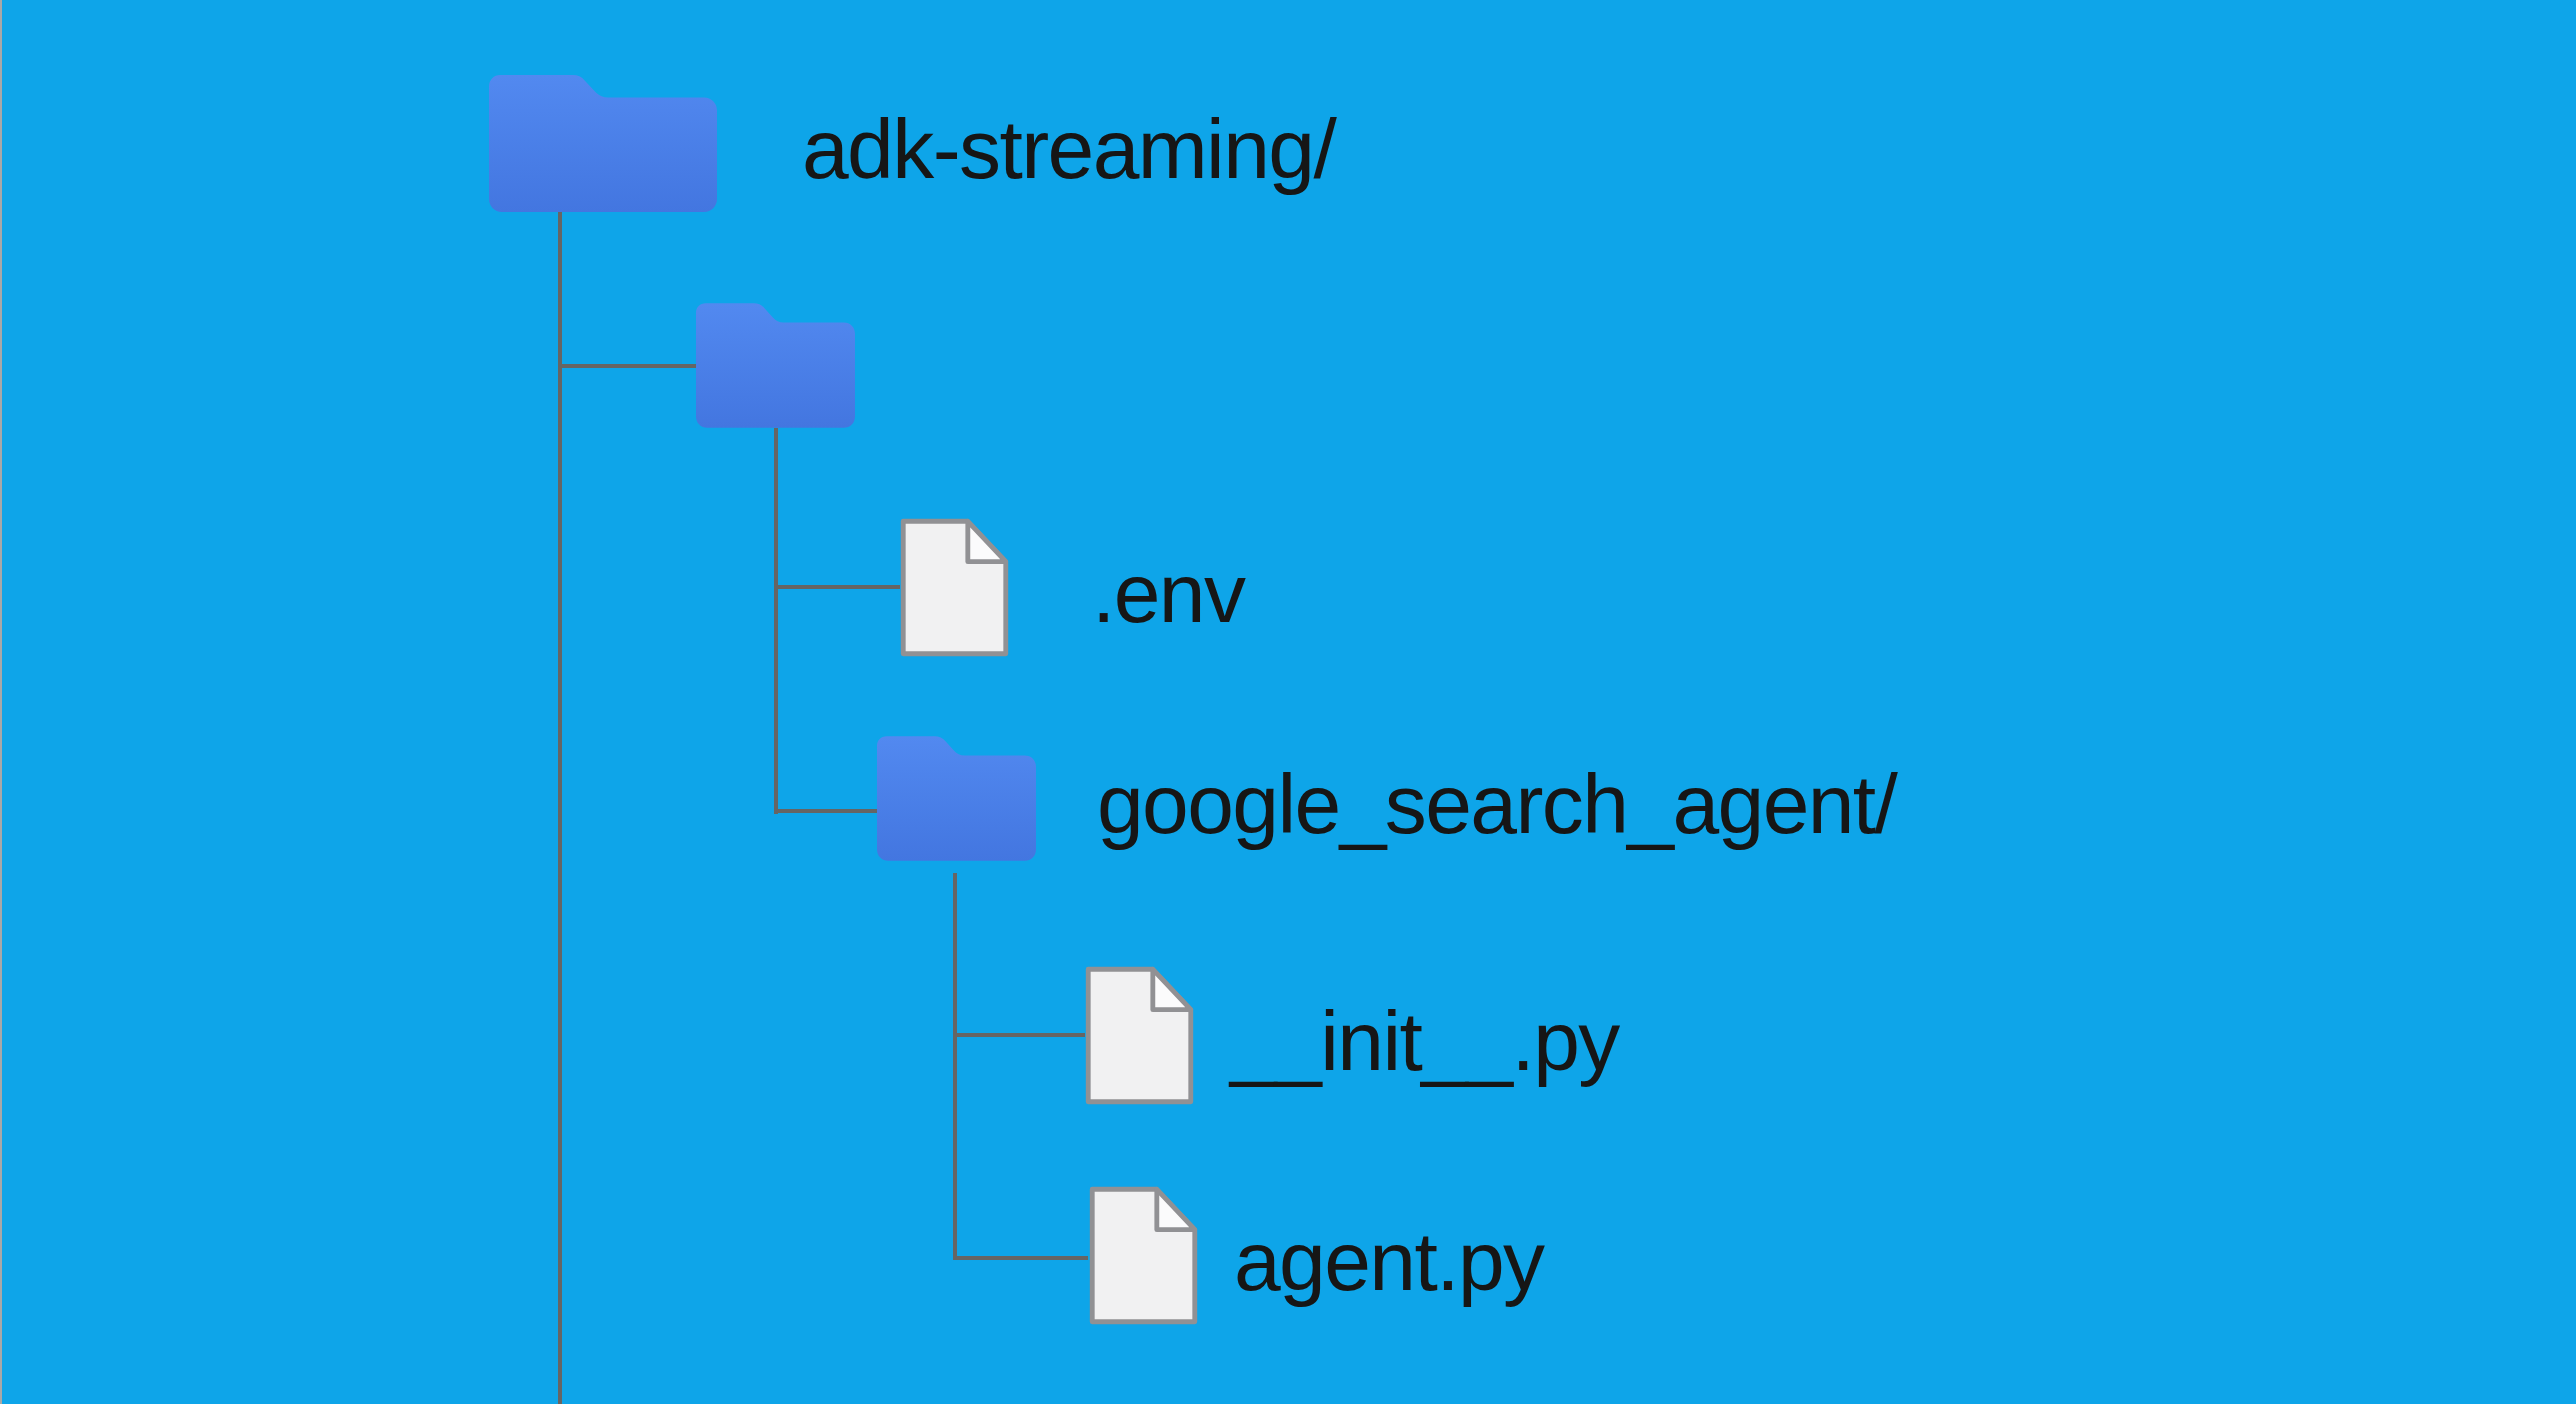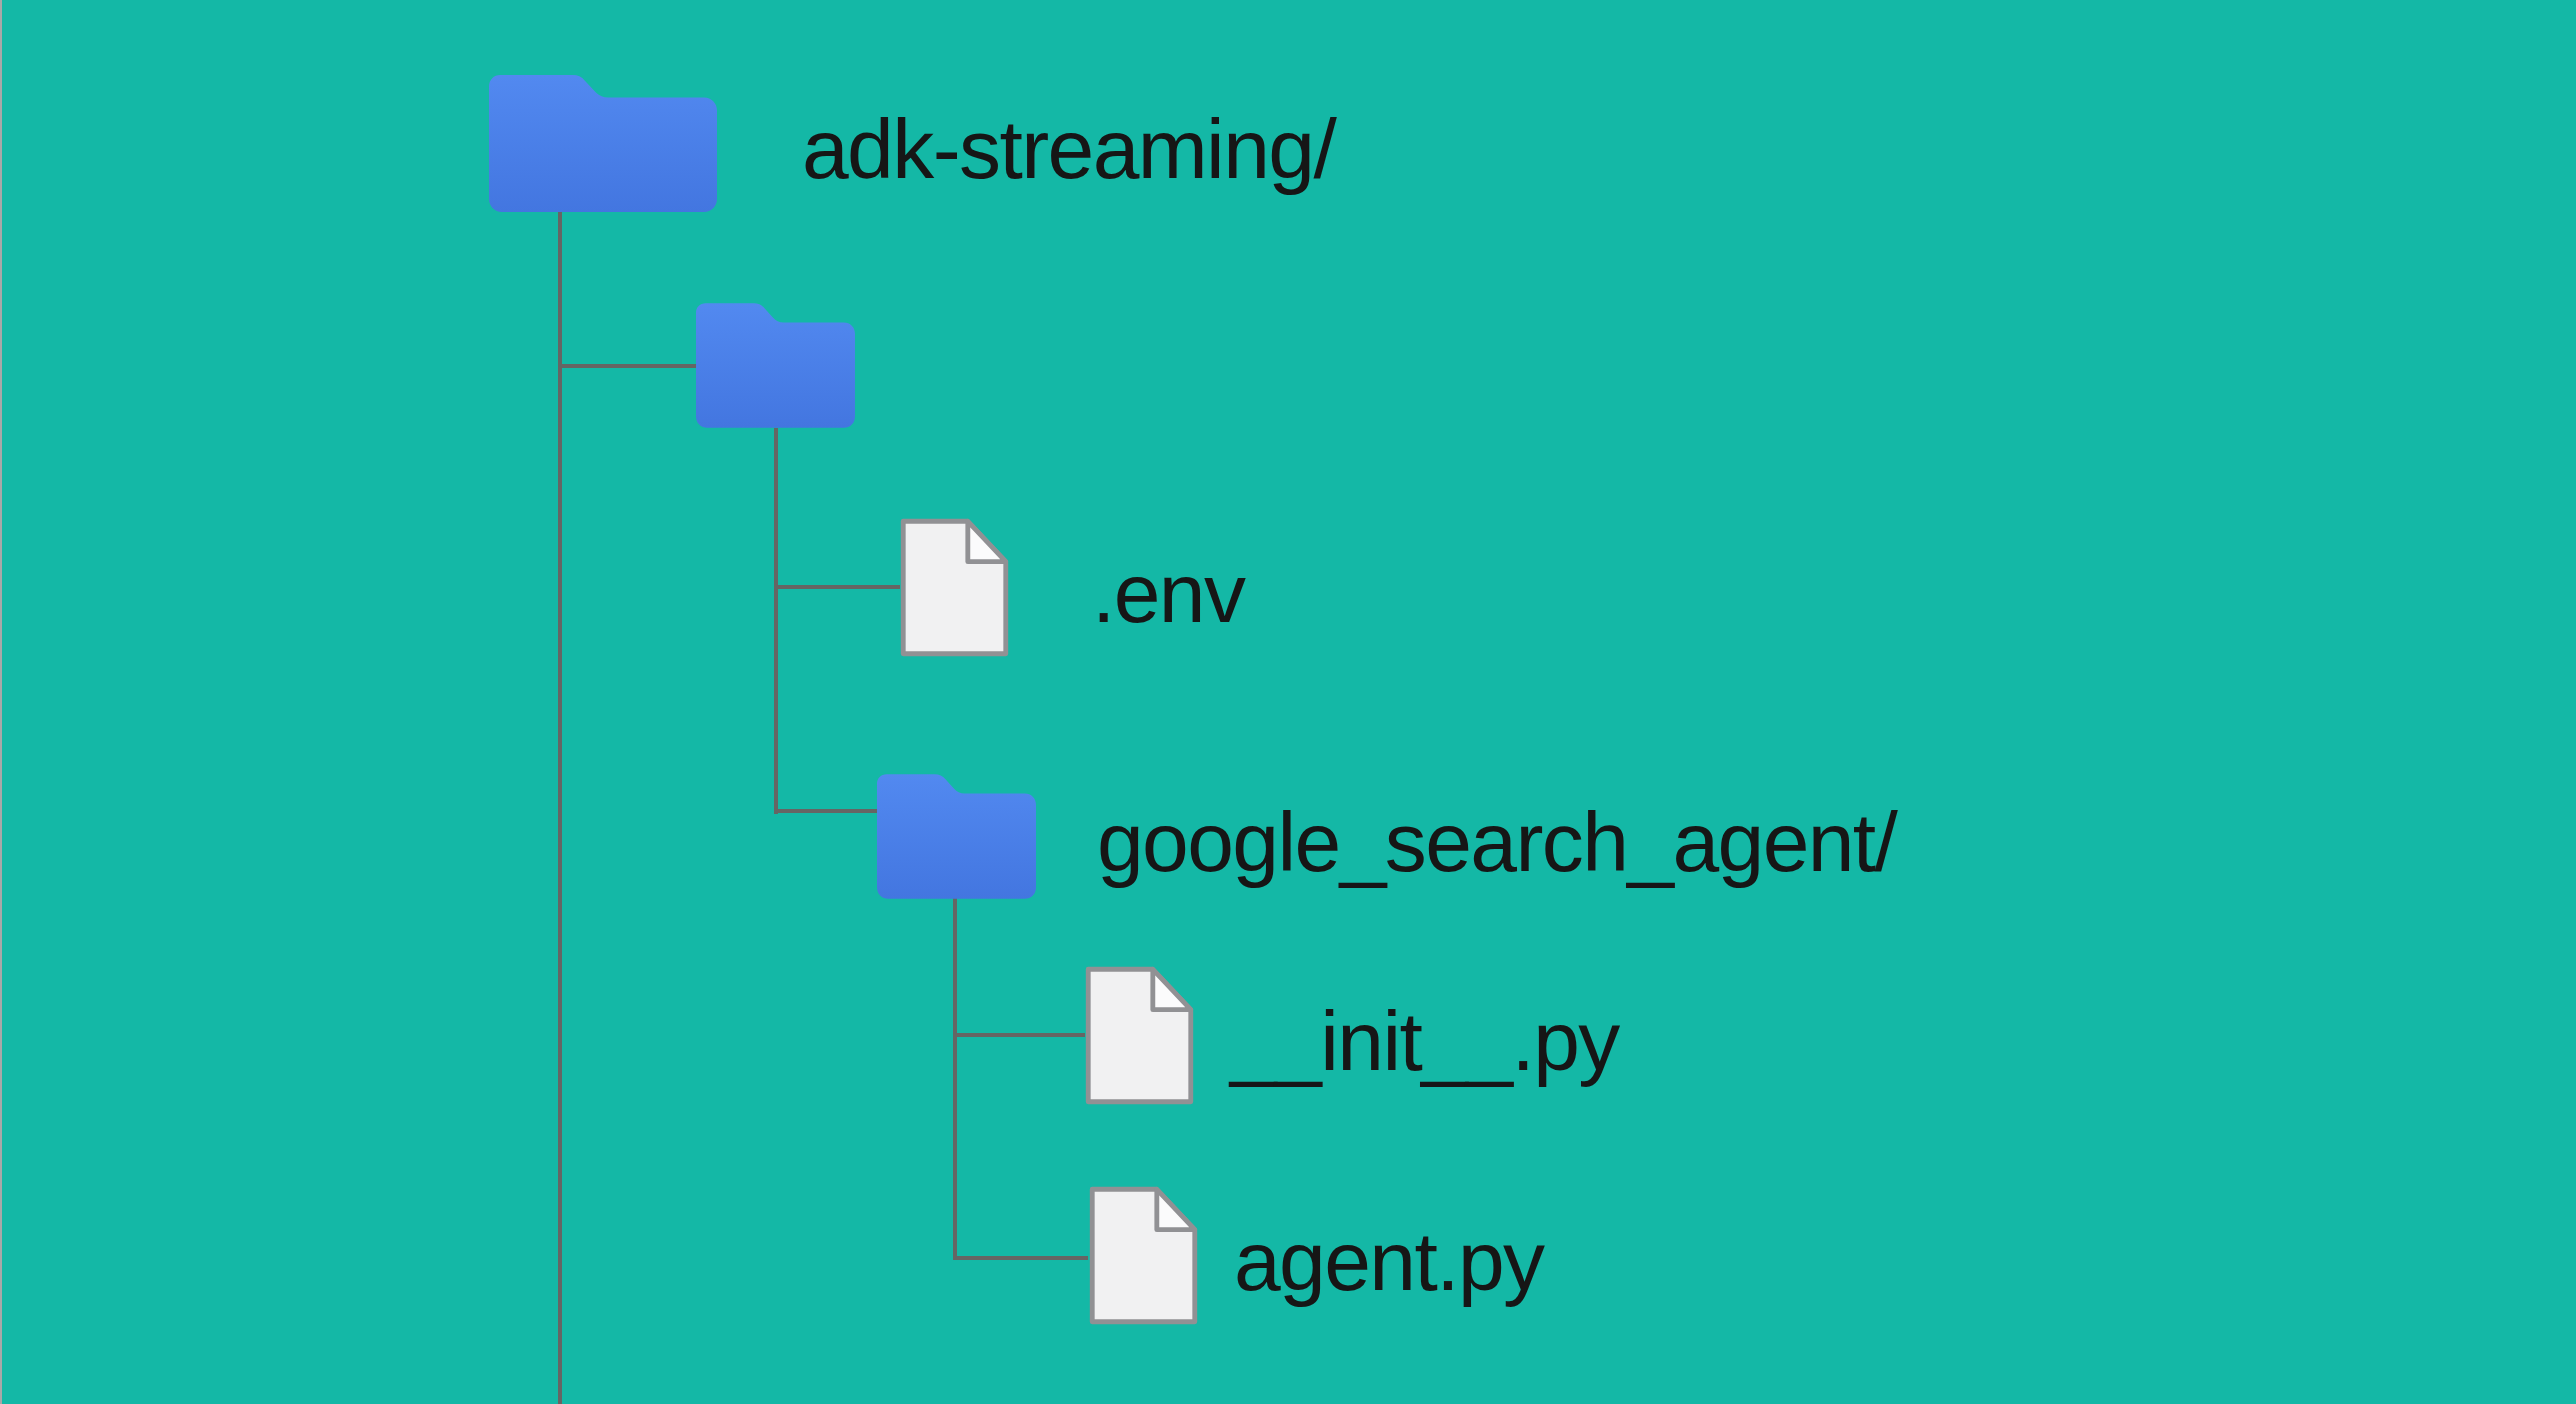--- a/index.html
+++ b/index.html
@@ -4,21 +4,21 @@
 <style>
   html, body { margin: 0; padding: 0; }
   body {
     width: 2576px; height: 1404px;
     font-family: "Liberation Sans", "DejaVu Sans", sans-serif;
     overflow: hidden;
   }
   #canvas {
     position: relative;
     width: 2576px; height: 1404px;
-    background: #14b8a6;
+    background: #0ea5e9;
   }
   .edge-border {
     position: absolute; left: 0; top: 0;
     width: 2.4px; height: 1404px;
     background: #a8a8a8;
   }
   .line { position: absolute; background: #666564; }
   .node {
     position: absolute;
     display: flex; align-items: center;
@@ -32,21 +32,21 @@
     top: 5.6px;
   }
   .icon { display: block; flex: none; }
   
   #node-root   { left: 489px;  top: 75px;  }
   #node-root .label  { margin-left: 85px; }
   #node-app    { left: 696px;  top: 303px; }
   #node-app .label   { margin-left: 84px; }
   #node-env    { left: 900px; top: 518px; }
   #node-env .label   { margin-left: 83px; text-align: right; }
-  #node-gsa    { left: 877px; top: 774px; }
+  #node-gsa    { left: 877px; top: 736px; }
   #node-gsa .label   { margin-left: 61px;  }
   #node-init   { left: 1085px; top: 966px; align-items: center; }
   #node-init .label  { margin-left: 36px;  }
   #node-agent  { left: 1089px; top: 1186px; text-align: right; }
   #node-agent .label { margin-left: 36px;  }
 
   
   #trunk-root   { left: 558px;  top: 210px;  width: 4px;   height: 1194px; }
   #branch-app   { left: 558px;  top: 364px;  width: 138px; height: 4px; }
   #trunk-app    { left: 774px;  top: 428px;  width: 4px;   height: 386px; }

